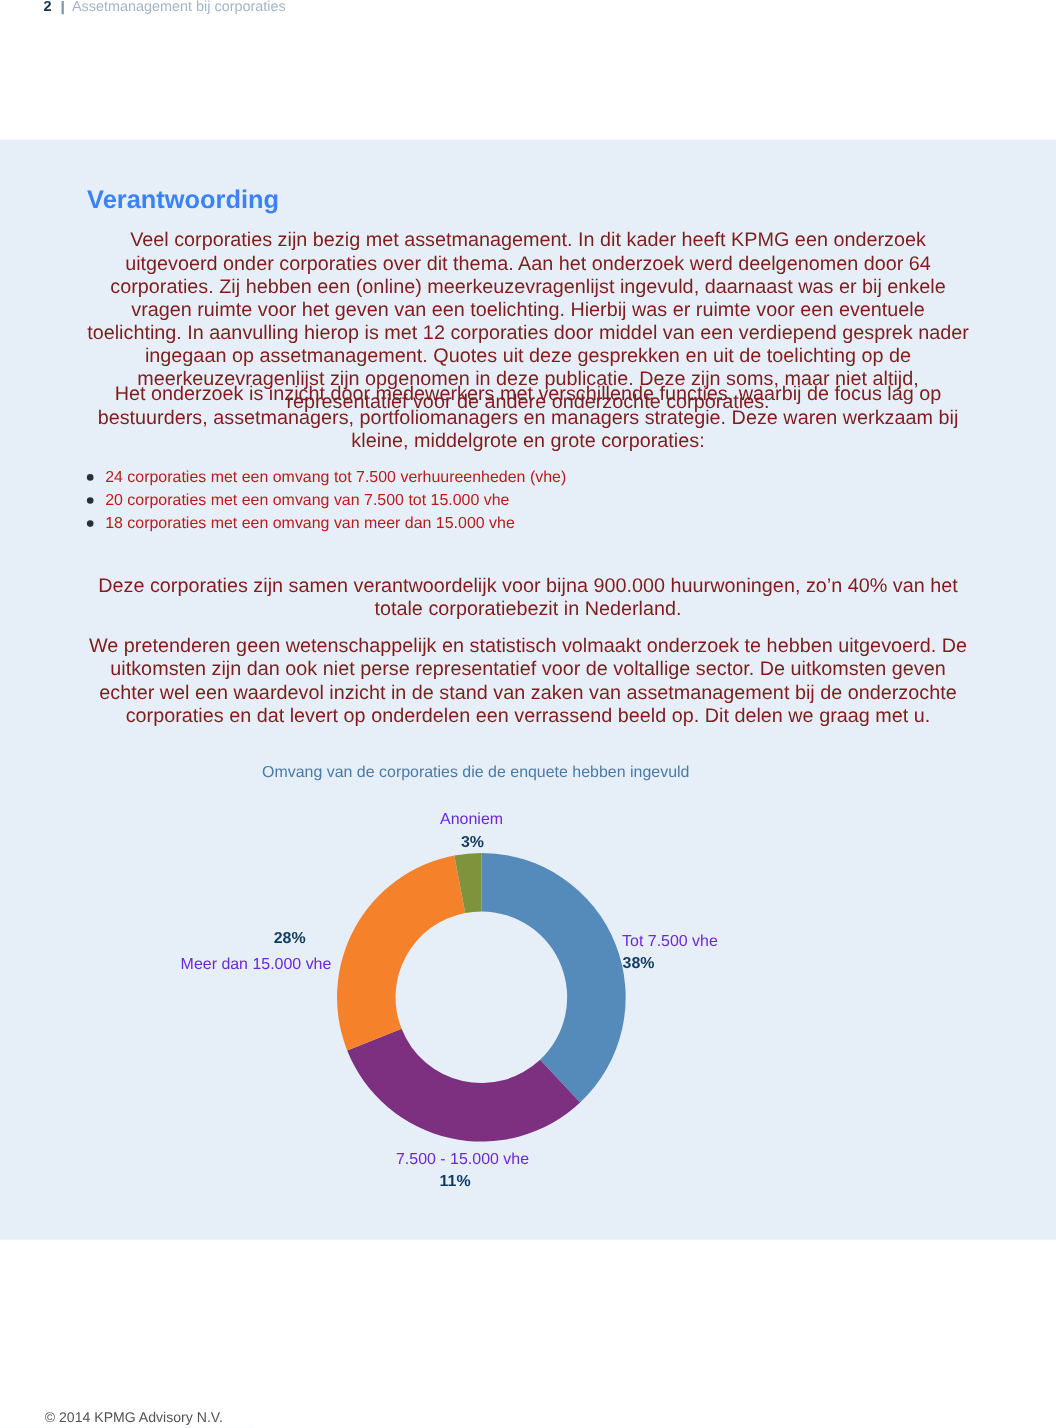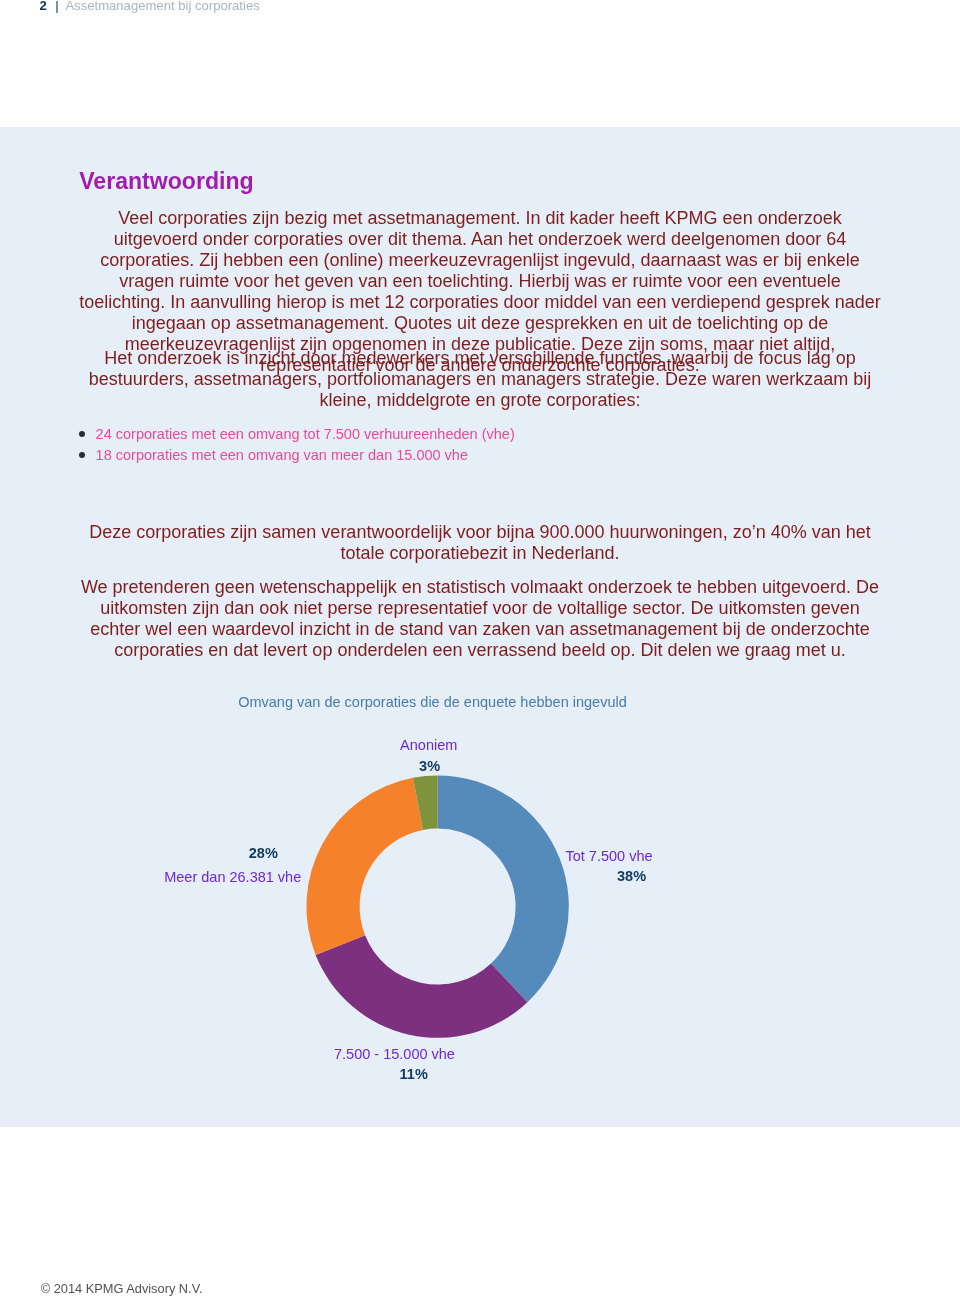--- a/index.html
+++ b/index.html
@@ -13,26 +13,26 @@
 
   
   .runhead { position:absolute; left:0; top:0; width:960px; height:22px; }
   .runhead .num { position:absolute; left:39.6px; top:-1.6px; font-size:13.2px; font-weight:bold; color:#12344f; }
   .runhead .bar { position:absolute; left:55.9px; top:1.2px; width:1.9px; height:11.4px; background:#7b94a9; font-size:0; color:transparent; overflow:hidden; }
   .runhead .ttl { position:absolute; left:65.4px; top:-1.6px; font-size:13.1px; color:#a3b6c6; }
 
   
   .panel { position:absolute; left:0; top:126.5px; width:960px; height:1000px; background:#e6eff8; }
 
-  h1.title { margin:0; font-size:23.1px; line-height:27px; font-weight:bold; color:#a21caf; letter-spacing:0px; }
+  h1.title { margin:0; font-size:23.1px; line-height:27px; font-weight:bold; color:#3b82f6; letter-spacing:0px; }
 
   p.body { margin:0; font-size:18px; line-height:21px; color:#7f1d1d;text-align:center; }
 
   ul.blist { margin:0; padding:0; list-style:none; }
-  ul.blist li { font-size:14.5px; line-height:21px; color:#ec4899; position:relative; padding-left:16.6px; }
+  ul.blist li { font-size:14.5px; line-height:21px; color:#b91c1c; position:relative; padding-left:16.6px; }
   ul.blist li::before { content:""; position:absolute; left:-0.2px; top:7.3px; width:5.8px; height:5.8px; border-radius:3px; background:#262f38; }
 
   h2.charttitle { margin:0; font-size:14.5px; line-height:16px; font-weight:normal; color:#4a7ba6; }
 
   
   .chartwrap { position:absolute; left:0; top:0; width:960px; height:1298px; pointer-events:none; }
 
   .lbl { position:absolute; font-size:14.5px; line-height:16px; color:#6d28d9; white-space:nowrap; }
   .pct { position:absolute; font-size:14.5px; line-height:16px; font-weight:bold; color:#103a5e; white-space:nowrap; }
 
@@ -52,20 +52,21 @@
   <div class="panel"></div>
 
   <h1 class="title" style="position:absolute; left:79.2px; top:167.9px;">Verantwoording</h1>
 
   <p class="body" style="position:absolute; left:79px; top:208.4px; width:802px;">Veel corporaties zijn bezig met assetmanagement. In dit kader heeft KPMG een onderzoek uitgevoerd onder corporaties over dit thema. Aan het onderzoek werd deelgenomen door 64 corporaties. Zij hebben een (online) meerkeuzevragenlijst ingevuld, daarnaast was er bij enkele vragen ruimte voor het geven van een toelichting. Hierbij was er ruimte voor een eventuele toelichting. In aanvulling hierop is met 12 corporaties door middel van een verdiepend gesprek nader ingegaan op assetmanagement. Quotes uit deze gesprekken en uit de toelichting op de meerkeuzevragenlijst zijn opgenomen in deze publicatie. Deze zijn soms, maar niet altijd, representatief voor de andere onderzochte corporaties.</p>
 
   <p class="body" style="position:absolute; left:79px; top:347.8px; width:802px;">Het onderzoek is inzicht door medewerkers met verschillende functies, waarbij de focus lag op bestuurders, assetmanagers, portfoliomanagers en managers strategie. Deze waren werkzaam bij kleine, middelgrote en grote corporaties:</p>
 
   <ul class="blist" style="position:absolute; left:79px; top:423.7px; width:802px;">
     <li>24 corporaties met een omvang tot 7.500 verhuureenheden (vhe)</li>
+    <li>20 corporaties met een omvang van 7.500 tot 15.000 vhe</li>
     <li>18 corporaties met een omvang van meer dan 15.000 vhe</li>
   </ul>
 
   <p class="body" style="position:absolute; left:79px; top:521.7px; width:802px;">Deze corporaties zijn samen verantwoordelijk voor bijna 900.000 huurwoningen, zo’n 40% van het totale corporatiebezit in Nederland.</p>
 
   <p class="body" style="position:absolute; left:79px; top:577.4px; width:802px;">We pretenderen geen wetenschappelijk en statistisch volmaakt onderzoek te hebben uitgevoerd. De uitkomsten zijn dan ook niet perse representatief voor de voltallige sector. De uitkomsten geven echter wel een waardevol inzicht in de stand van zaken van assetmanagement bij de onderzochte corporaties en dat levert op onderdelen een verrassend beeld op. Dit delen we graag met u.</p>
 
   <h2 class="charttitle" style="position:absolute; left:238.2px; top:693.8px;">Omvang van de corporaties die de enquete hebben ingevuld</h2>
 
   <svg class="chartwrap" width="960" height="1298" viewBox="0 0 960 1298">
@@ -74,23 +75,23 @@
         <path d="M 527.41 1002.24 A 131.2 131.2 0 0 1 315.61 954.90 L 365.08 935.31 A 78 78 0 0 0 490.99 963.46 Z" fill="#7d3080"></path>
         <path d="M 315.61 954.90 A 131.2 131.2 0 0 1 413.02 777.72 L 422.98 829.98 A 78 78 0 0 0 365.08 935.31 Z" fill="#f5812b"></path>
         <path d="M 413.02 777.72 A 131.2 131.2 0 0 1 437.60 775.40 L 437.60 828.60 A 78 78 0 0 0 422.98 829.98 Z" fill="#7f933d"></path>
       </g>
   </svg>
 
   <div class="lbl" style="left:400.1px; top:737.4px;">Anoniem</div>
   <div class="pct" style="left:419.1px; top:757.5px;">3%</div>
 
   <div class="lbl" style="left:565.5px; top:847.8px;">Tot 7.500 vhe</div>
-  <div class="pct" style="left:617px; top:868.2px;">38%</div>
+  <div class="pct" style="left:566px; top:868.2px;">38%</div>
 
-  <div class="lbl" style="left:164.2px; top:869px;">Meer dan 26.381 vhe</div>
+  <div class="lbl" style="left:164.2px; top:869px;">Meer dan 15.000 vhe</div>
   <div class="pct" style="left:217.8px; top:845px;margin-left:31px;">28%</div>
 
-  <div class="lbl" style="left:334px; top:1046.1px;text-align:right;">7.500 - 15.000 vhe</div>
+  <div class="lbl" style="left:360px; top:1046.1px;text-align:right;">7.500 - 15.000 vhe</div>
   <div class="pct" style="left:399.6px; top:1065.7px;">11%</div>
 
   <div class="footer">© 2014 KPMG Advisory N.V.</div>
 
 </div>
 
 </body></html>

